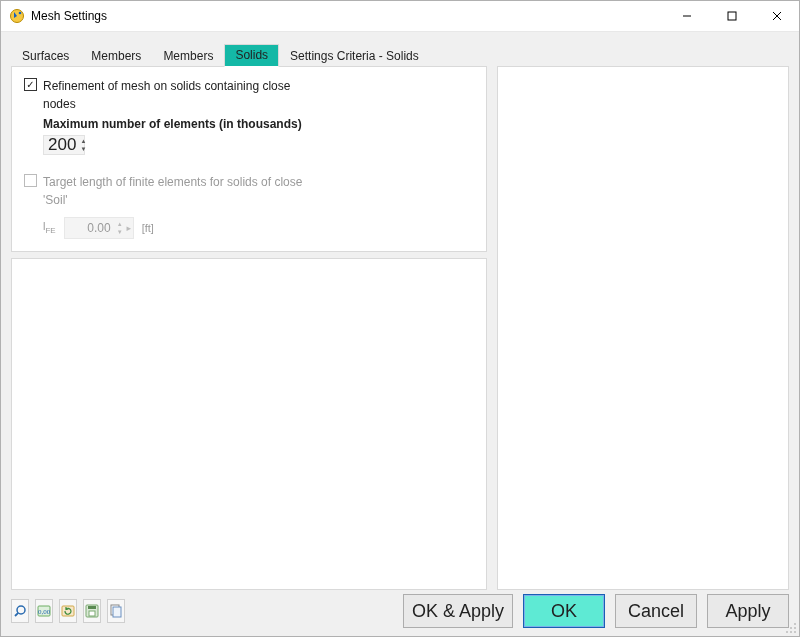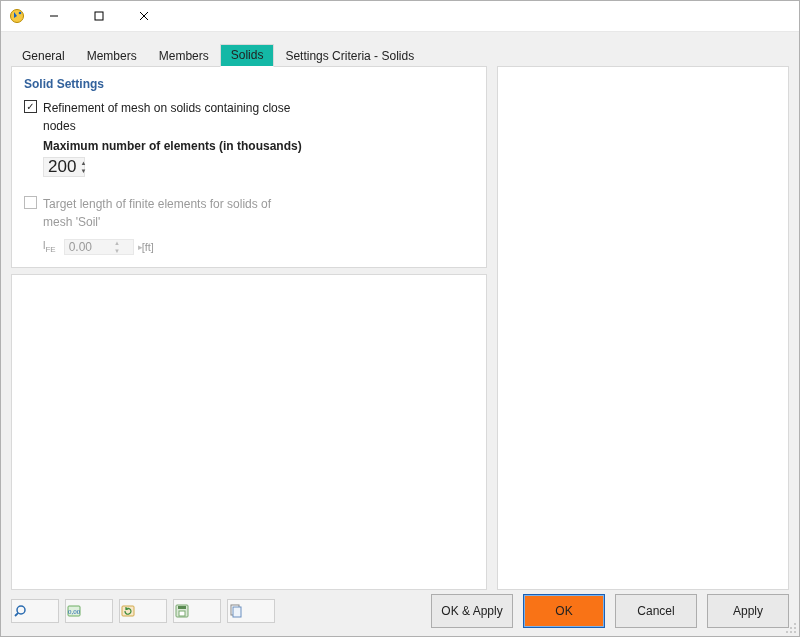--- a/index.html
+++ b/index.html
@@ -199,24 +199,23 @@
     gap: 8px;
     color: #9a9a9a;
   }
   .lfe-row .lfe-label { font-size: 11px; }
   .lfe-row sub { font-size: 8px; text-align: right; }
   .spinner2 {
     display: inline-flex;
     align-items: center;
     background: #f4f4f4;
     border: 1px solid #e8e8e8;
-    height: 16px;
+    height: 22px;
     width: 70px;
     box-sizing: border-box;
-    gap: 18px;
   }
   .spinner2 .val {
     flex: 1;
     text-align: right;
     padding: 0 4px;
     font-size: 12px;
     color: #9a9a9a;
   }
   .spinner2 .spin-btns span { color: #bbb; }
   .unit { font-size: 11px; }
@@ -227,47 +226,48 @@
     display: flex;
     align-items: center;
     justify-content: space-between;
     margin-top: 6px;
   }
   .toolbar-left {
     display: flex;
     gap: 6px;
   }
   .tool-btn {
-    width: 48px;
+    width: 18px;
     height: 24px;
     border: 1px solid #cfcfcf;
     background: #f7f7f7;
     display: flex;
     align-items: center;
+    justify-content: center;
     box-sizing: border-box;
   }
   .btn-row {
     display: flex;
     gap: 10px;
   }
   .btn {
     min-width: 82px;
     height: 16px;
     background: #e9e9e9;
     border: 1px solid #adadad;
     box-sizing: border-box;
     display: flex;
     align-items: center;
     justify-content: center;
-    font-size: 12px;
+    font-size: 18px;
     padding: 16px 8px;
   }
   .btn.primary {
     border: 1px solid #1a5fb4;
-    background: #f97316;
+    background: #5eead4;
     box-shadow: inset 0 0 0 1px #7bb1ea;
   }
   .resize-grip {
     position: absolute;
     right: 3px;
     bottom: 3px;
     width: 12px;
     height: 12px;
     opacity: .5;
   }
@@ -278,20 +278,21 @@
 <div class="window">
 
   <div class="titlebar">
     <span class="appicon">
       <svg width="16" height="16" viewBox="0 0 16 16">
         <circle cx="8" cy="8" r="6.5" fill="#f5c842" stroke="#b88a00" stroke-width="1"></circle>
         <path d="M5 4 L5 10 L8 8 Z" fill="#1560bd"></path>
         <circle cx="11" cy="5" r="1.3" fill="#1560bd"></circle>
       </svg>
     </span>
+    <span class="title">Mesh Settings</span>
     <div class="win-controls">
       <div class="win-btn">
         <svg width="10" height="10">
             <line x1="1" y1="5" x2="9" y2="5" stroke="#000" stroke-width="1"></line>
           </svg>
       </div>
       <div class="win-btn">
         <svg width="10" height="10">
             <rect x="1" y="1" width="8" height="8" fill="none" stroke="#000" stroke-width="1"></rect>
           </svg>
@@ -301,53 +302,52 @@
             <line x1="1" y1="1" x2="9" y2="9" stroke="#000" stroke-width="1"></line>
             <line x1="9" y1="1" x2="1" y2="9" stroke="#000" stroke-width="1"></line>
           </svg>
       </div>
     </div>
   </div>
 
   <div class="client">
 
     <div class="tabstrip">
-      <div class="tab">General</div>
+      <div class="tab">Surfaces</div>
       <div class="tab">Members</div>
       <div class="tab">Members</div>
       <div class="tab active">Solids</div>
       <div class="tab">Settings Criteria - Solids</div>
     </div>
 
     <div class="content-row">
       <div class="left-col">
 
         <div class="panel" style="border-top:1px solid #d9d9d9;">
-          <div class="panel-title">Solid Settings</div>
 
           
           <div class="row">
             <div class="checkbox">
               <span>✓</span>
             </div>
             <div class="opt-label">Refinement of mesh on solids containing close nodes</div>
           </div>
           <div class="sub-label">Maximum number of elements (in thousands)</div>
           <div class="spinner">
             <span class="val">200</span>
             <span class="spin-btns">
               <span>▲</span>
               <span>▼</span>
             </span>
           </div>
 
           
           <div class="row" style="margin-top:18px;">
             <div class="checkbox disabled"></div>
-            <div class="opt-label disabled-text">Target length of finite elements for solids of mesh 'Soil'</div>
+            <div class="opt-label disabled-text">Target length of finite elements for solids of close 'Soil'</div>
           </div>
           <div class="lfe-row">
             <span class="lfe-label"><span>l</span><sub>FE</sub></span>
             <div class="spinner2">
               <span class="val">0.00</span>
               <span class="spin-btns">
                 <span>▲</span>
                 <span>▼</span>
               </span>
               <span style="width:8px;text-align:center;color:#bbb;font-size:9px;">▸</span>

